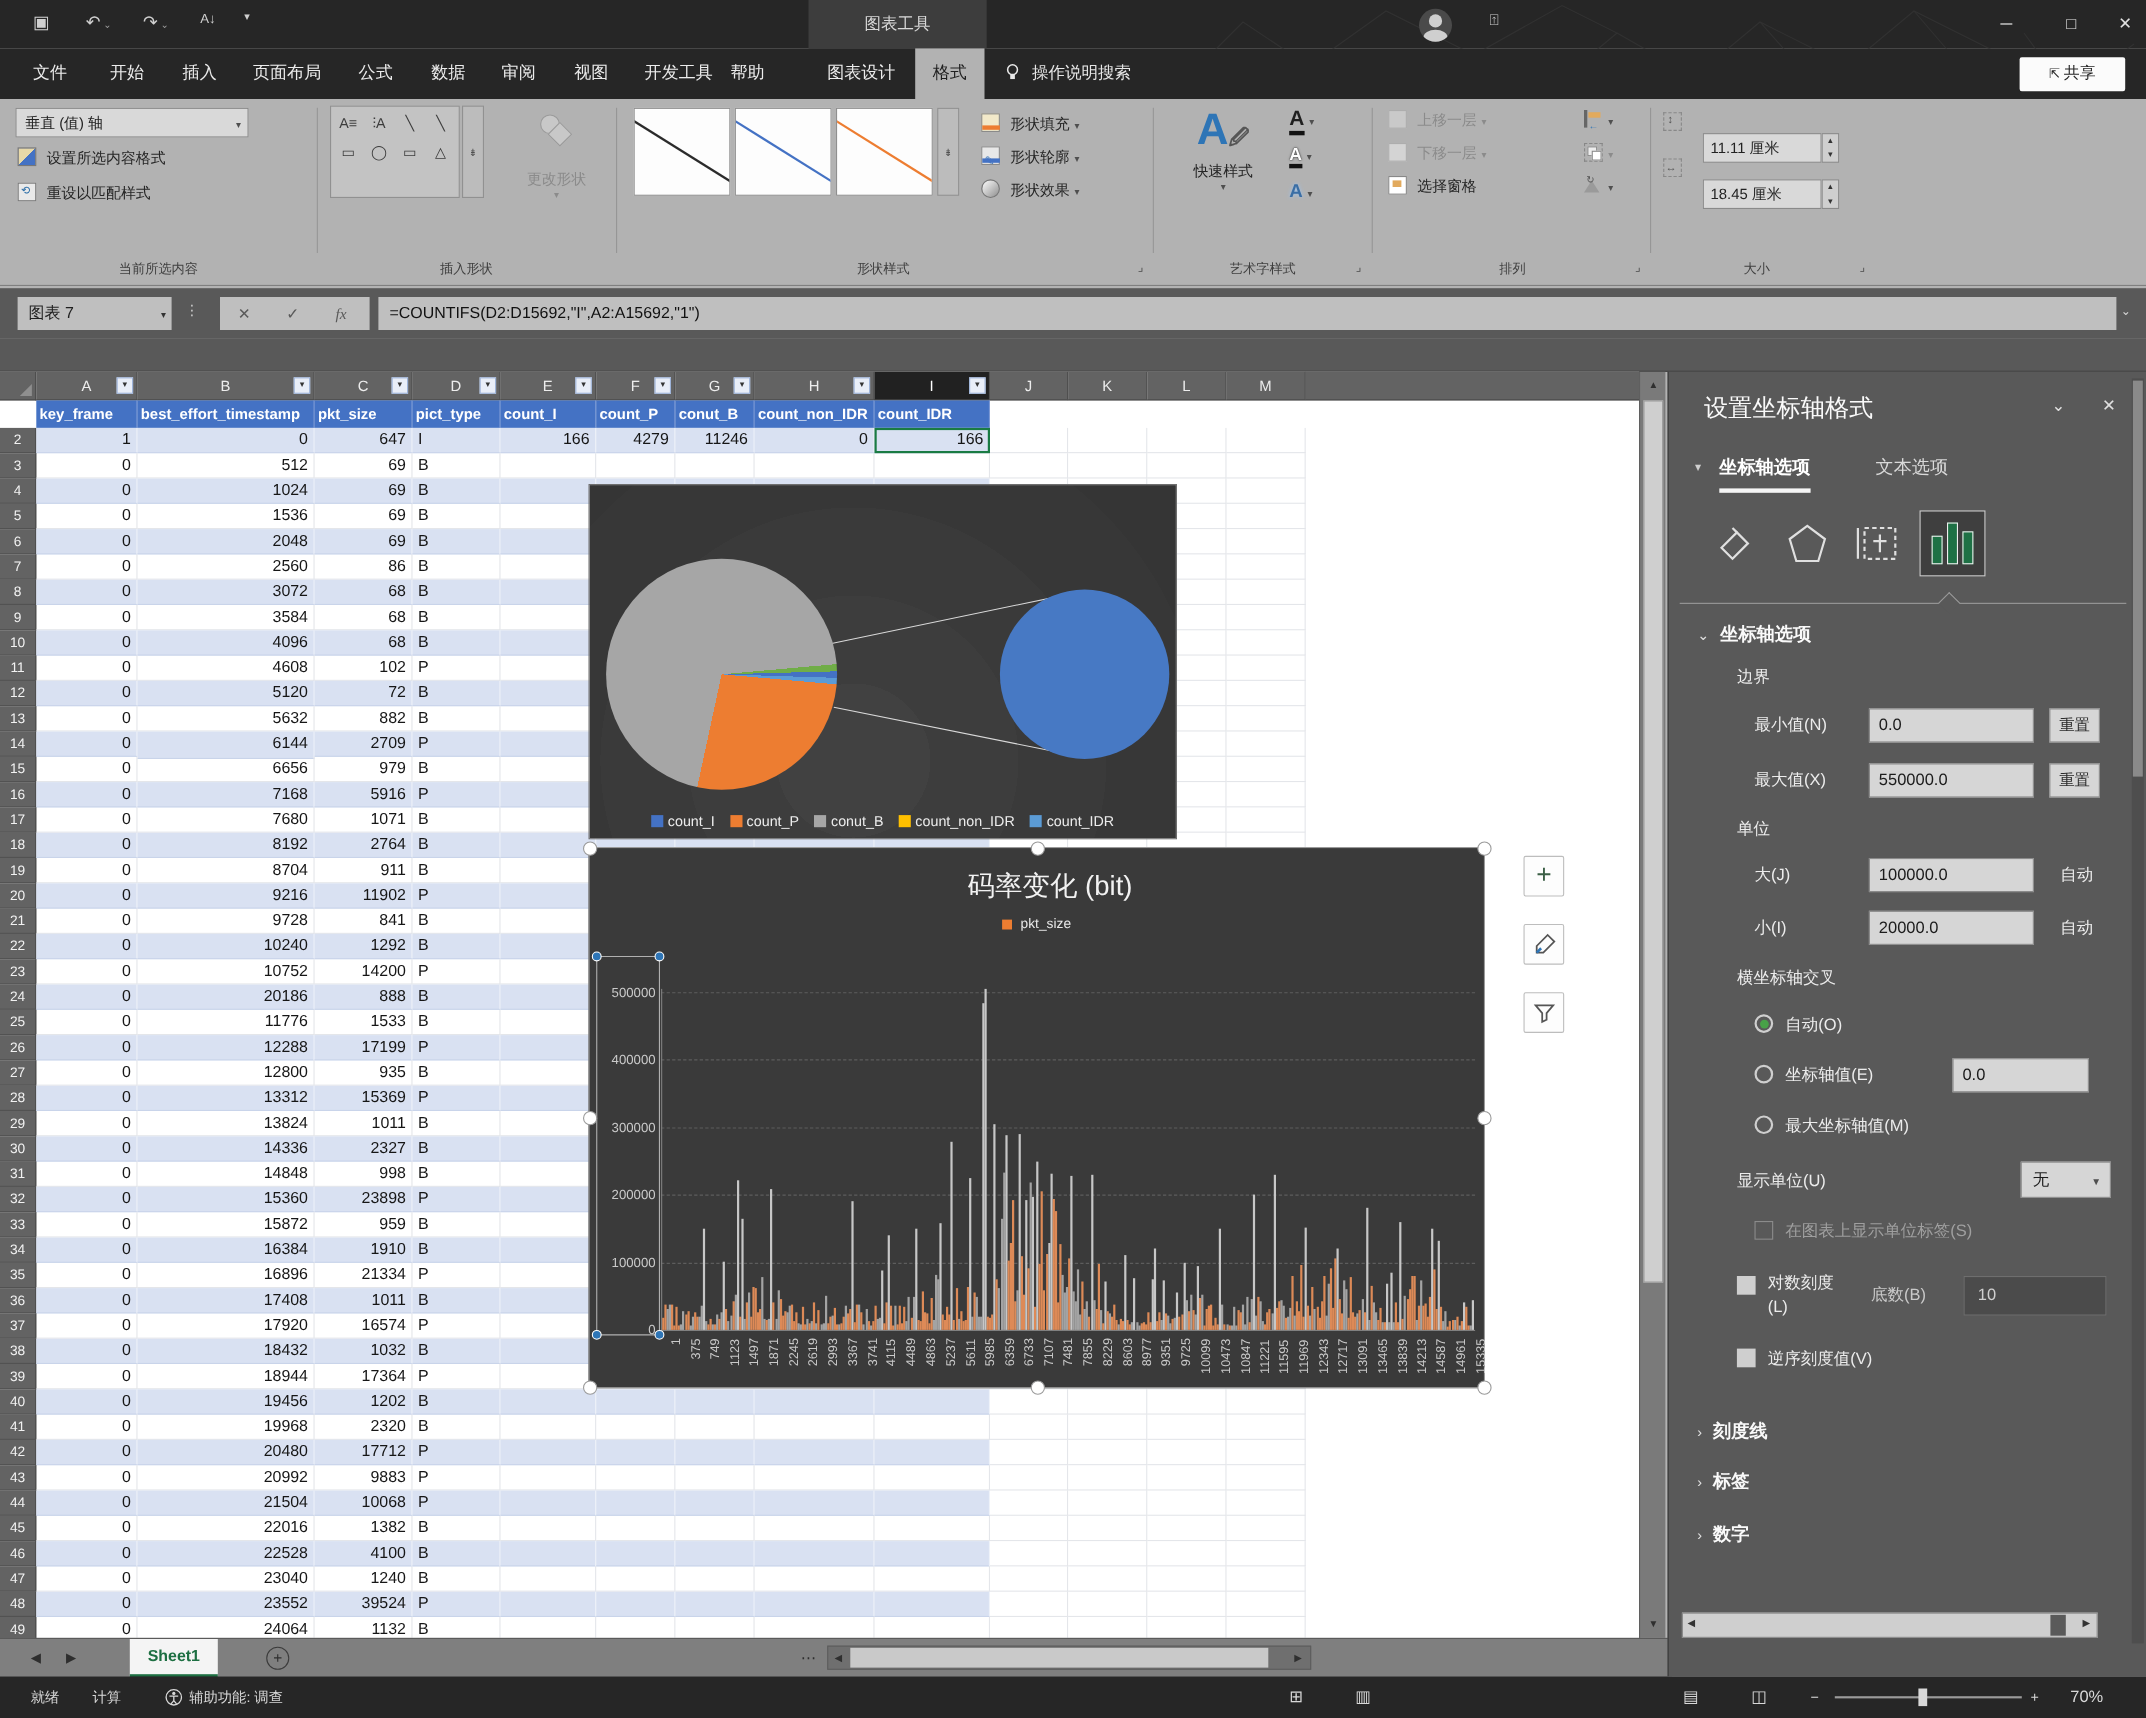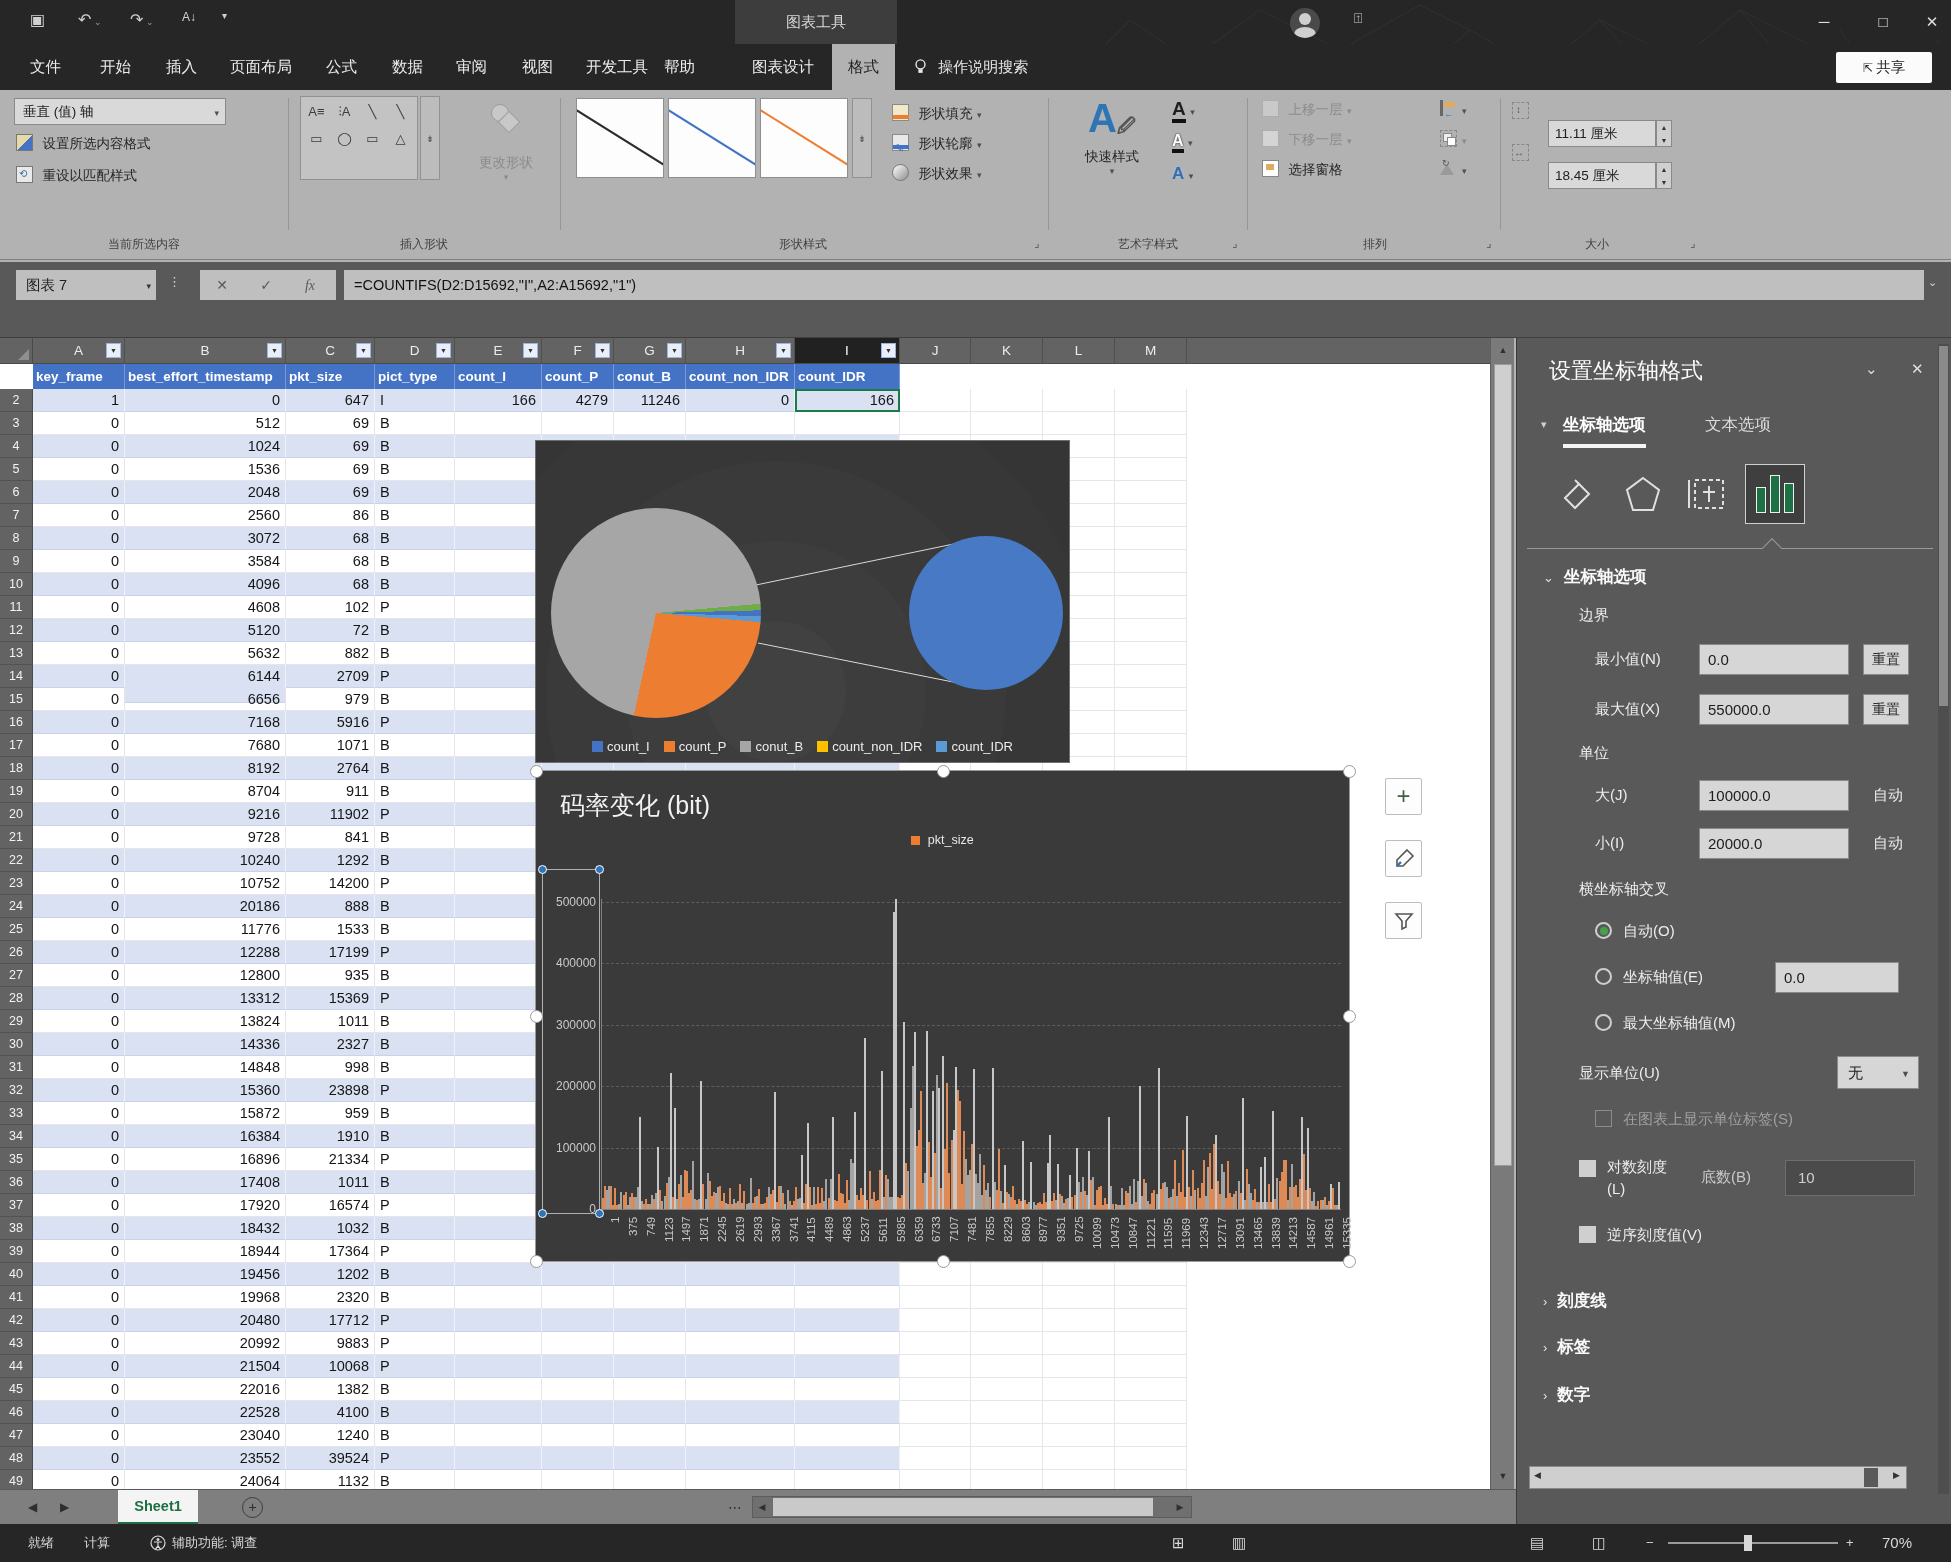--- a/index.html
+++ b/index.html
@@ -74,21 +74,21 @@
   #pie-chart { position:absolute; left:535px; top:102px; width:535px; height:323px; border:1px solid #6f6f6f;
     background:radial-gradient(circle at 45% 78%, #414141 0 70px, #3d3d3d 70px 150px, #3a3a3a 150px 230px, #373737 230px 320px, #353535 320px 100%); }
   #pie-title { position:absolute; left:0; top:14px; width:100%; text-align:center; color:#f5f5f5; font-size:24px; }
   #pie-main { position:absolute; left:15px; top:67px; width:210px; height:210px; border-radius:50%; }
   #pie-sec { position:absolute; left:373px; top:95px; width:154px; height:154px; border-radius:50%; }
   #pie-legend { position:absolute; left:0; bottom:8px; width:100%; text-align:center; color:#ececec; font-size:13px; }
   .lg-item { display:inline-block; margin:0 7px; white-space:nowrap; }
   .lg-sw { display:inline-block; width:11px; height:11px; margin-right:4px; vertical-align:-1px; }
 
   #bar-chart { position:absolute; left:535px; top:432px; width:815px; height:492px; background:#3a3a3a; border:1px solid #9a9a9a; }
-  #bar-title { position:absolute; left:0; top:18px; width:100%; text-align:left; color:#f2f2f2; font-size:25px;padding-left:24px; }
+  #bar-title { position:absolute; left:0; top:18px; width:100%; text-align:center; color:#f2f2f2; font-size:25px;padding-left:24px; }
   #bar-legend { position:absolute; left:0; top:62px; width:100%; text-align:center; color:#e8e8e8; font-size:12.5px; }
   .gridline { position:absolute; left:65px; width:740px; height:0; border-top:1px dashed #5d5d5d; }
   .ytick { position:absolute; width:58px; text-align:right; color:#c9c9c9; font-size:12px; }
   .xtick { position:absolute; color:#c9c9c9; font-size:11.5px; transform:rotate(-90deg); transform-origin:left top; white-space:nowrap; }
   #bars { position:absolute; left:66px; top:131px; width:738px; height:307px; }
   .bar { position:absolute; bottom:0; width:2px; }
   #yaxis-line { position:absolute; left:65px; top:128px; width:1px; height:311px; background:#808080; }
   #xaxis-line { position:absolute; left:65px; top:438px; width:740px; height:1px; background:#808080; }
   .handle { position:absolute; width:13px; height:13px; border-radius:50%; background:#fff; border:1.5px solid #9a9a9a; }
   #axis-selbox { position:absolute; left:6px; top:98px; width:58px; height:345px; border:1px solid #b0b0b0; border-radius:2px; }
@@ -512,21 +512,21 @@
         <div class="cell num" style="left: 542px; top: 304px; width: 72px; height: 23px;"></div>
         <div class="cell num" style="left: 614px; top: 304px; width: 72px; height: 23px;"></div>
         <div class="cell num" style="left: 686px; top: 304px; width: 109px; height: 23px;"></div>
         <div class="cell num" style="left: 795px; top: 304px; width: 105px; height: 23px;"></div>
         <div class="cell num" style="left: 900px; top: 304px; width: 71px; height: 23px;"></div>
         <div class="cell num" style="left: 971px; top: 304px; width: 72px; height: 23px;"></div>
         <div class="cell num" style="left: 1043px; top: 304px; width: 72px; height: 23px;"></div>
         <div class="cell num" style="left: 1115px; top: 304px; width: 72px; height: 23px;"></div>
         <div class="rowhdr" style="top: 327px; height: 23px; line-height: 23px;">14</div>
         <div class="cell num band" style="left: 33px; top: 327px; width: 92px; height: 23px;">0</div>
-        <div class="cell num band" style="left: 125px; top: 327px; width: 161px; height: 38px;">6144</div>
+        <div class="cell num band" style="left: 125px; top: 327px; width: 161px; height: 25px;">6144</div>
         <div class="cell num band" style="left: 286px; top: 327px; width: 89px; height: 23px;">2709</div>
         <div class="cell band" style="left: 375px; top: 327px; width: 80px; height: 23px;">P</div>
         <div class="cell num band" style="left: 455px; top: 327px; width: 87px; height: 23px;"></div>
         <div class="cell num band" style="left: 542px; top: 327px; width: 72px; height: 23px;"></div>
         <div class="cell num band" style="left: 614px; top: 327px; width: 72px; height: 23px;"></div>
         <div class="cell num band" style="left: 686px; top: 327px; width: 109px; height: 23px;"></div>
         <div class="cell num band" style="left: 795px; top: 327px; width: 105px; height: 23px;"></div>
         <div class="cell num" style="left: 900px; top: 327px; width: 71px; height: 23px;"></div>
         <div class="cell num" style="left: 971px; top: 327px; width: 72px; height: 23px;"></div>
         <div class="cell num" style="left: 1043px; top: 327px; width: 72px; height: 23px;"></div>

